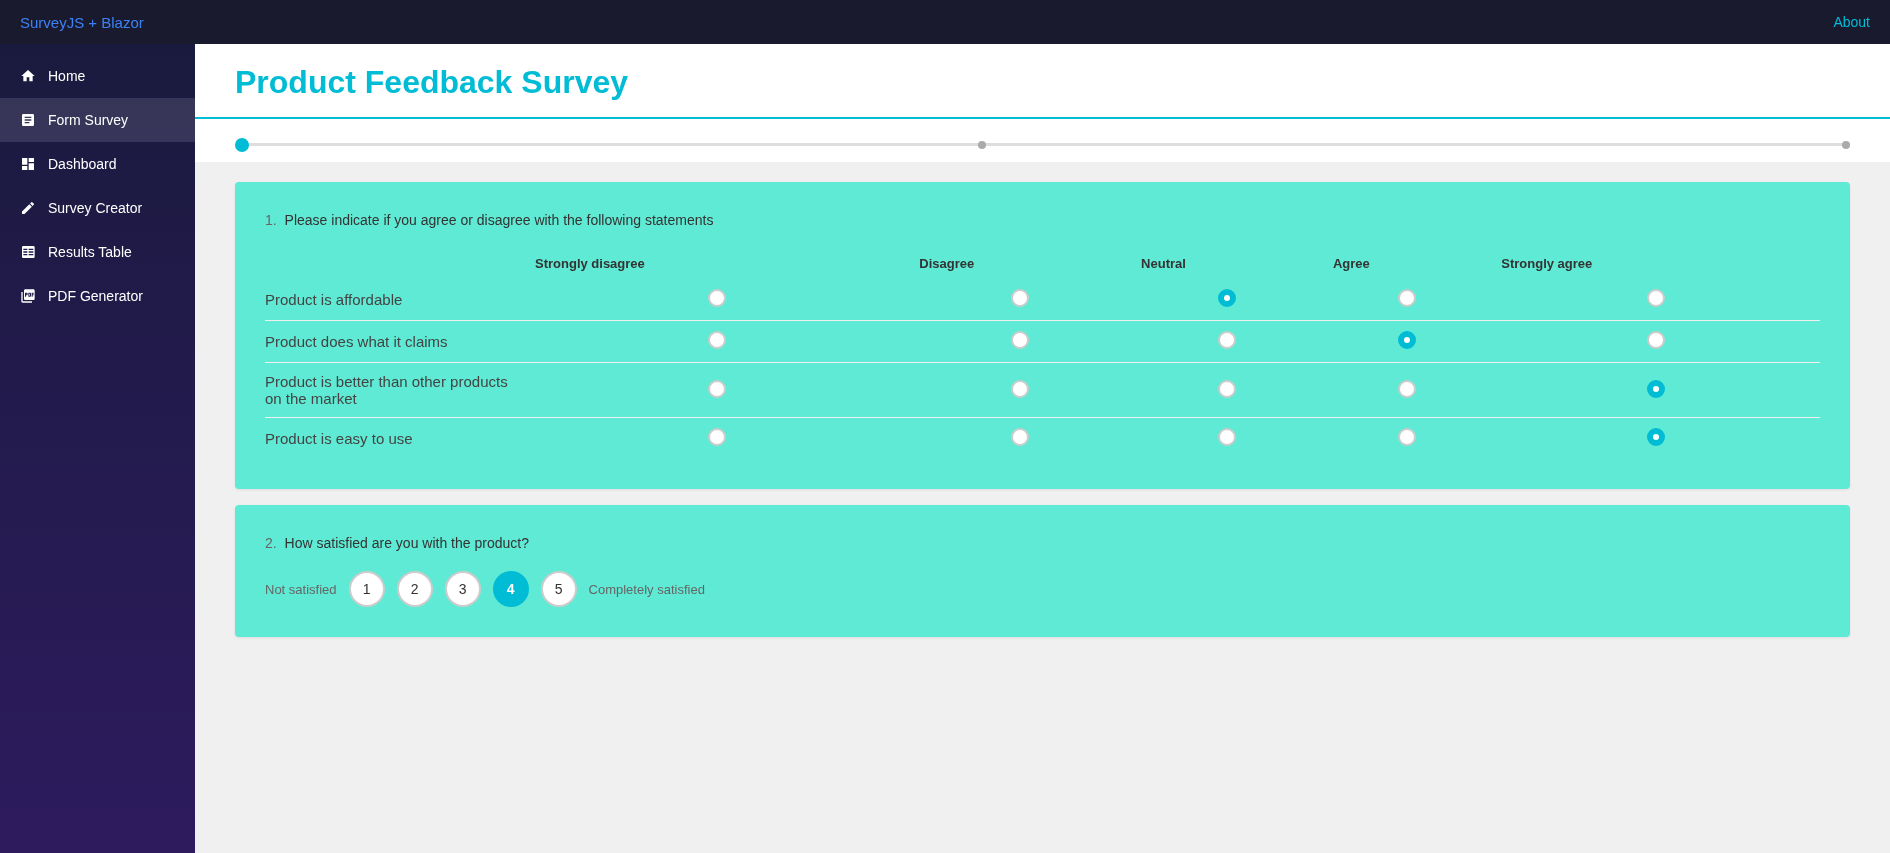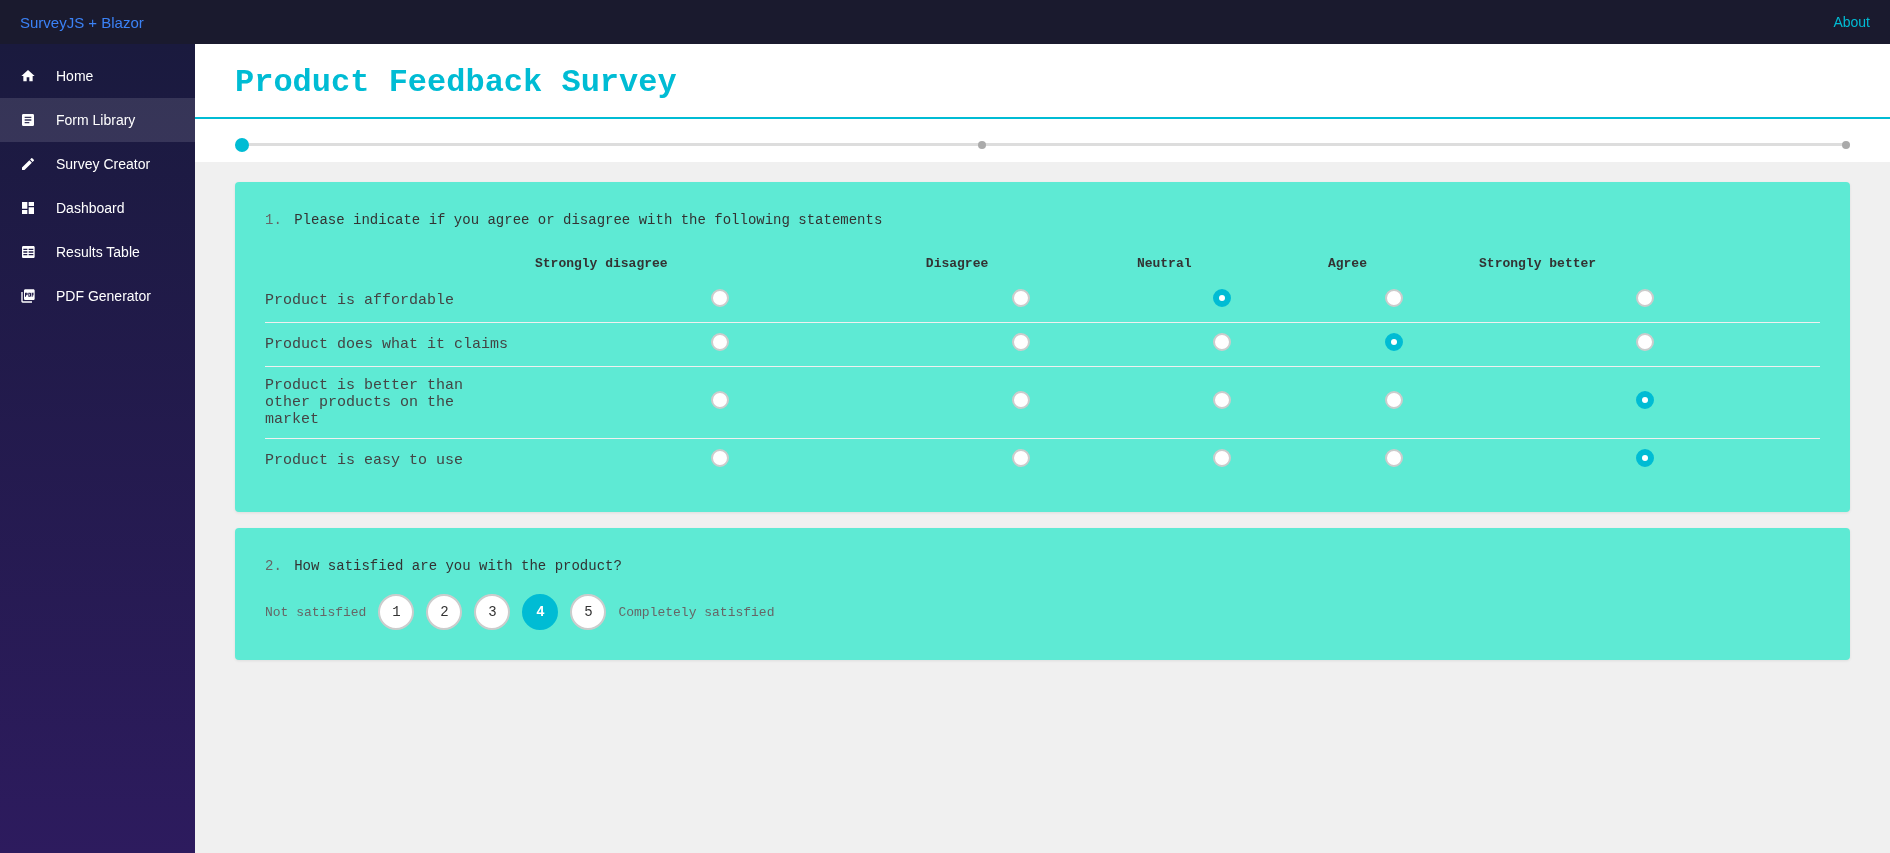--- a/index.html
+++ b/index.html
@@ -43,21 +43,21 @@
       flex-shrink: 0;
       padding-top: 10px;
     }
     .sidebar-item {
       display: flex;
       align-items: center;
       padding: 12px 18px;
       color: #ffffff;
       cursor: pointer;
       font-size: 14px;
-      gap: 18px;
+      gap: 10px;
     }
     .sidebar-item.active {
       background: rgba(255,255,255,0.12);
     }
     .sidebar-icon {
       width: 20px;
       height: 20px;
       display: flex;
       align-items: center;
       justify-content: center;
@@ -68,21 +68,20 @@
       height: 16px;
       fill: white;
     }
 
     
     .main {
       flex: 1;
       overflow-y: auto;
       background: #f0f0f0;
       padding: 0;
-      font-family: Liberation Mono, monospace;
     }
 
     
     .survey-header {
       background: white;
       padding: 20px 40px 0 40px;
       border-bottom: 2px solid #00bcd4;
     }
     .survey-title {
       color: #00bcd4;
@@ -275,39 +274,39 @@
       </span>
       <span>Home</span>
     </div>
 
     <div class="sidebar-item active">
       <span class="sidebar-icon">
         <svg viewBox="0 0 24 24">
             <path d="M19 3H5c-1.1 0-2 .9-2 2v14a2 2 0 002 2h14a2 2 0 002-2V5a2 2 0 00-2-2zm-5 14H7v-2h7v2zm3-4H7v-2h10v2zm0-4H7V7h10v2z"></path>
           </svg>
       </span>
-      <span>Form Library</span>
+      <span>Form Survey</span>
     </div>
 
     <div class="sidebar-item">
       <span class="sidebar-icon">
         <svg viewBox="0 0 24 24">
+            <path d="M3 13h8V3H3v10zm0 8h8v-6H3v6zm10 0h8V11h-8v10zm0-18v6h8V3h-8z"></path>
+          </svg>
+      </span>
+      <span>Dashboard</span>
+    </div>
+
+    <div class="sidebar-item">
+      <span class="sidebar-icon">
+        <svg viewBox="0 0 24 24">
             <path d="M3 17.25V21h3.75L17.81 9.94l-3.75-3.75L3 17.25zM20.71 7.04a1 1 0 000-1.41l-2.34-2.34a1 1 0 00-1.41 0l-1.83 1.83 3.75 3.75 1.83-1.83z"></path>
           </svg>
       </span>
       <span>Survey Creator</span>
-    </div>
-
-    <div class="sidebar-item">
-      <span class="sidebar-icon">
-        <svg viewBox="0 0 24 24">
-            <path d="M3 13h8V3H3v10zm0 8h8v-6H3v6zm10 0h8V11h-8v10zm0-18v6h8V3h-8z"></path>
-          </svg>
-      </span>
-      <span>Dashboard</span>
     </div>
 
     <div class="sidebar-item">
       <span class="sidebar-icon">
         <svg viewBox="0 0 24 24">
             <path d="M20 3H5c-1.1 0-2 .9-2 2v14c0 1.1.9 2 2 2h15c1.1 0 2-.9 2-2V5c0-1.1-.9-2-2-2zm-9 14H5v-2h6v2zm0-4H5v-2h6v2zm0-4H5V7h6v2zm9 8h-7v-2h7v2zm0-4h-7v-2h7v2zm0-4h-7V7h7v2z"></path>
           </svg>
       </span>
       <span>Results Table</span>
     </div>
@@ -344,21 +343,21 @@
           <span>Please indicate if you agree or disagree with the following statements</span>
         </div>
         <table class="matrix-table">
           <thead>
             <tr>
               <th></th>
               <th>Strongly disagree</th>
               <th>Disagree</th>
               <th>Neutral</th>
               <th>Agree</th>
-              <th>Strongly better</th>
+              <th>Strongly agree</th>
             </tr>
           </thead>
           <tbody id="matrix-body">
           <tr>
                 <td>Product is affordable</td>
                 <td><span class="radio-btn"></span></td>
                 <td><span class="radio-btn"></span></td>
                 <td><span class="radio-btn selected"></span></td>
                 <td><span class="radio-btn"></span></td>
                 <td><span class="radio-btn"></span></td>

